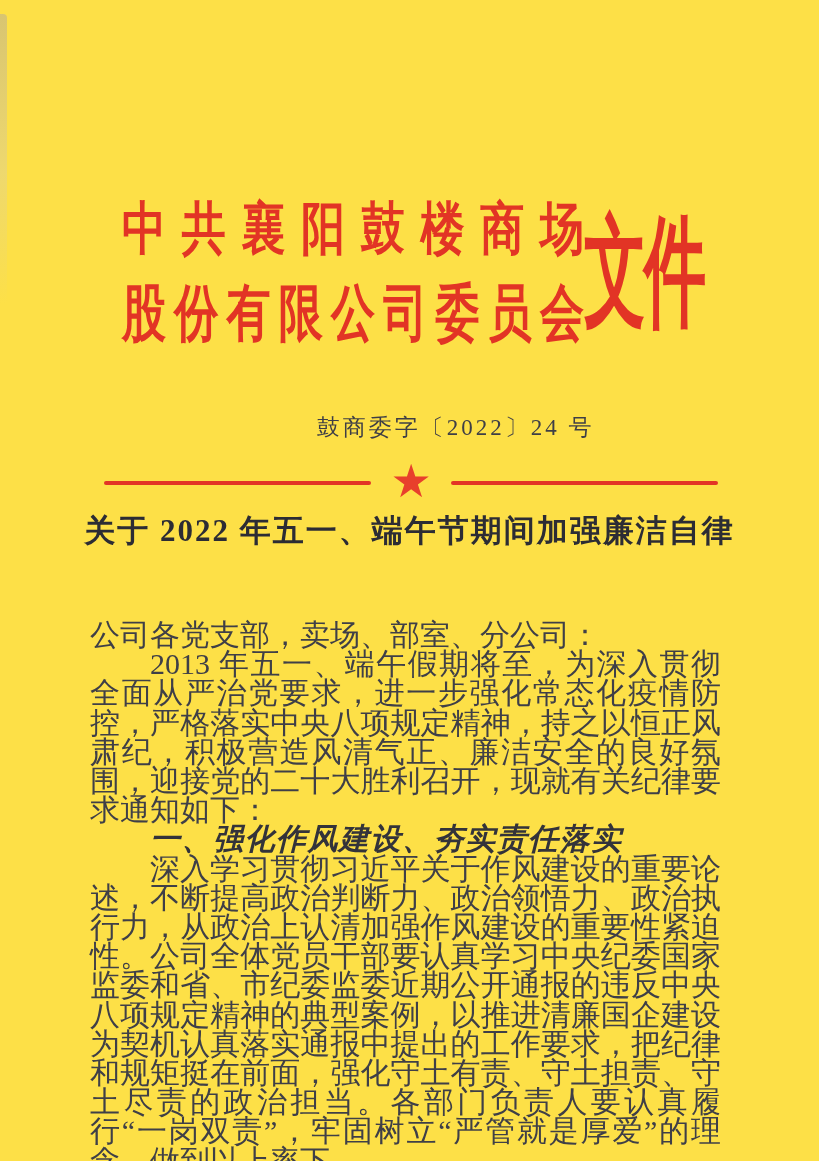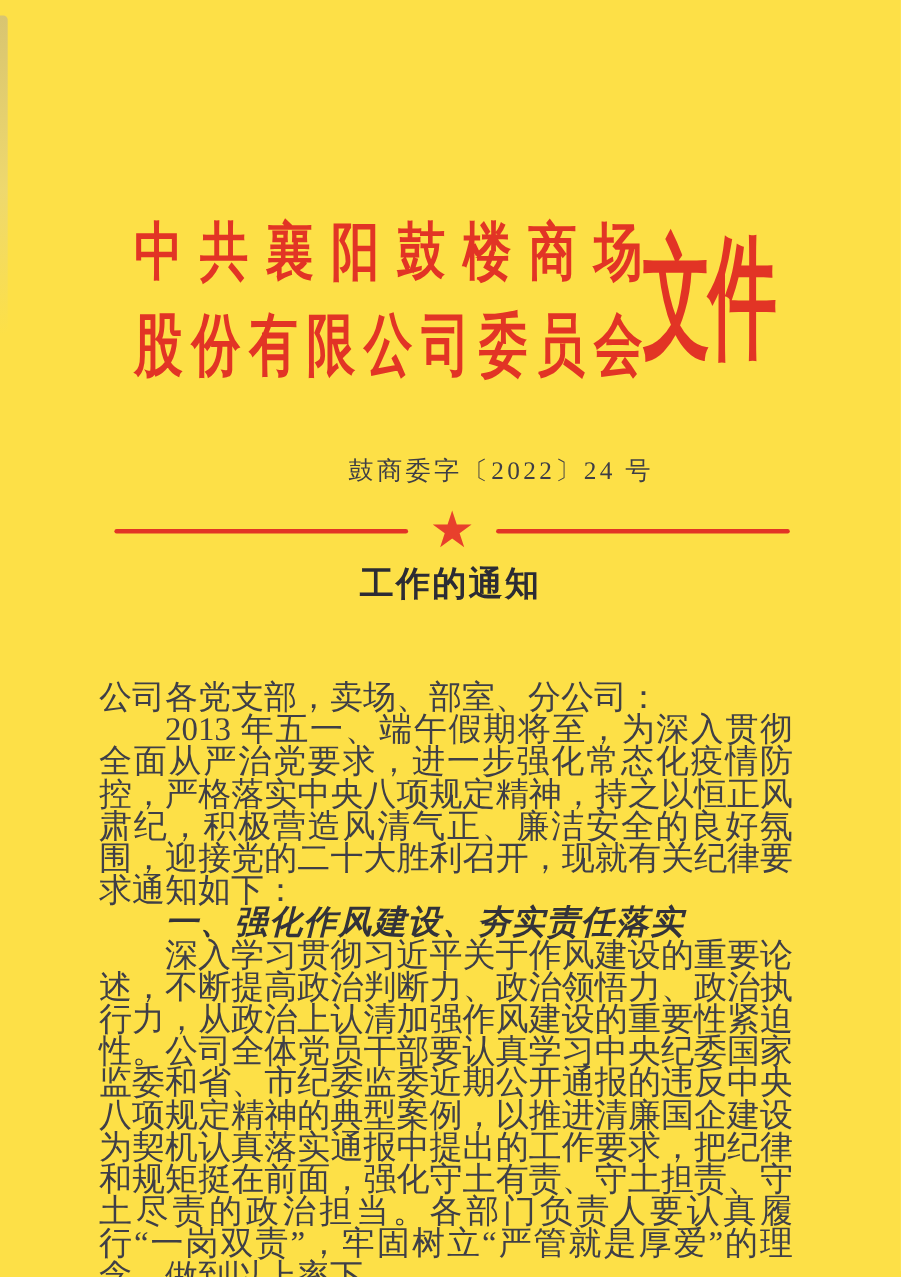--- a/index.html
+++ b/index.html
@@ -104,21 +104,21 @@
 
   <div class="doc-number">鼓商委字〔2022〕24 号</div>
 
   <div class="separator">
     <div class="sep-line"></div>
     <div class="sep-star">★</div>
     <div class="sep-line"></div>
   </div>
 
   <div class="title">
-    <div>工作的通知</div>
+    <div>关于 2022 年五一、端午节期间加强廉洁自律</div>
   </div>
 
   <div class="body-text">
     <p class="salutation">公司各党支部，卖场、部室、分公司：</p>
     <p class="para">2013 年五一、端午假期将至，为深入贯彻全面从严治党要求，进一步强化常态化疫情防控，严格落实中央八项规定精神，持之以恒正风肃纪，积极营造风清气正、廉洁安全的良好氛围，迎接党的二十大胜利召开，现就有关纪律要求通知如下：</p>
     <p class="heading">一、强化作风建设、夯实责任落实</p>
     <p class="para">深入学习贯彻习近平关于作风建设的重要论述，不断提高政治判断力、政治领悟力、政治执行力，从政治上认清加强作风建设的重要性紧迫性。公司全体党员干部要认真学习中央纪委国家监委和省、市纪委监委近期公开通报的违反中央八项规定精神的典型案例，以推进清廉国企建设为契机认真落实通报中提出的工作要求，把纪律和规矩挺在前面，强化守土有责、守土担责、守土尽责的政治担当。各部门负责人要认真履行“一岗双责”，牢固树立“严管就是厚爱”的理念，做到以上率下、</p>
   </div>
 </div>
 

